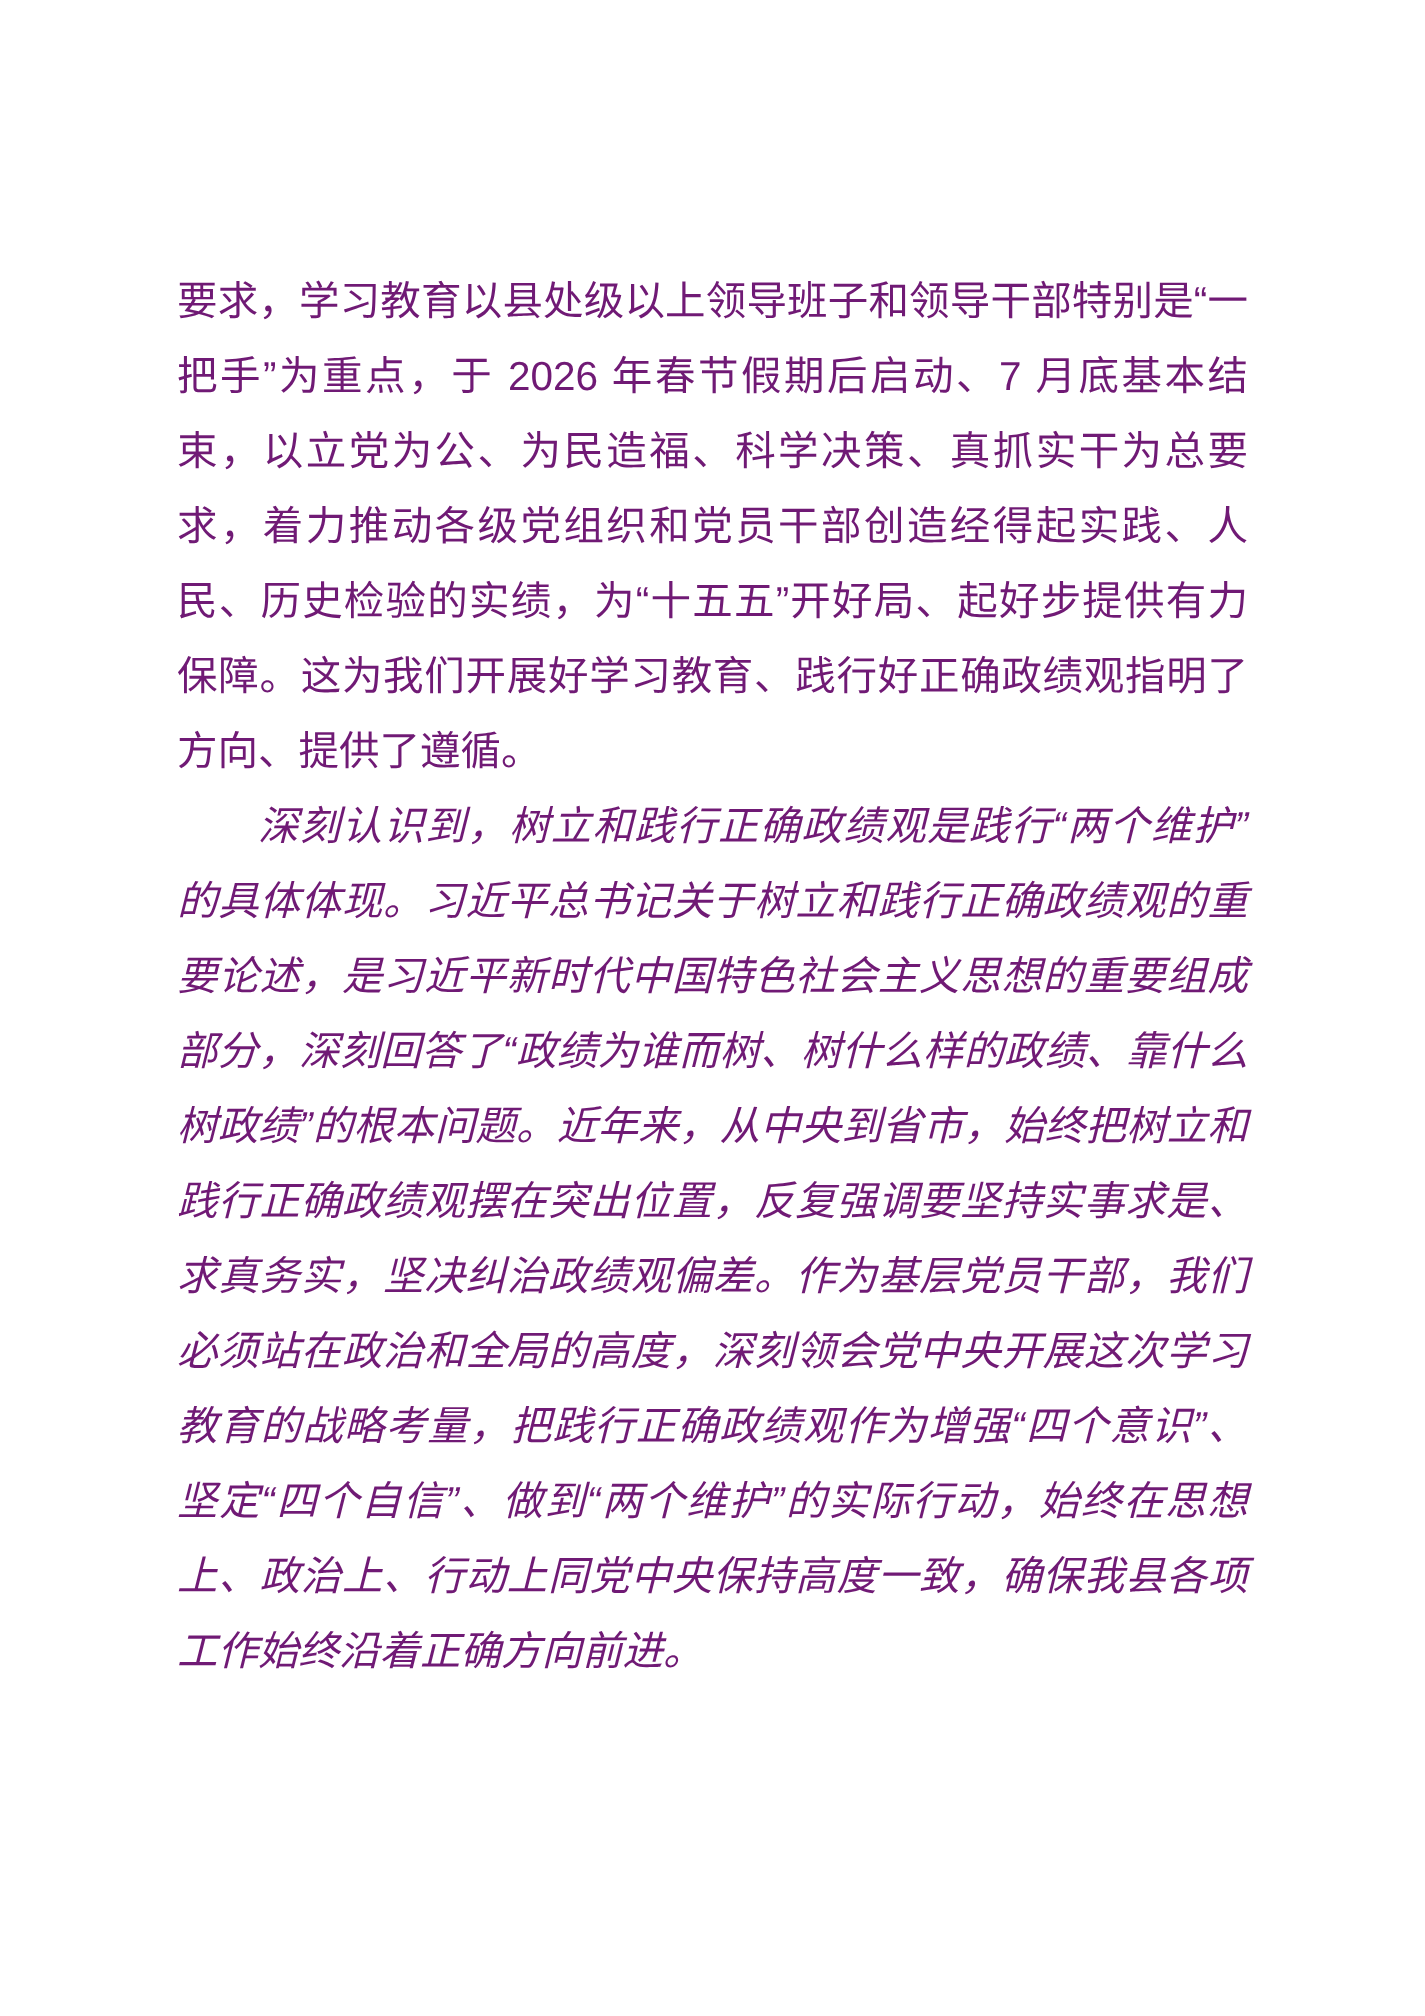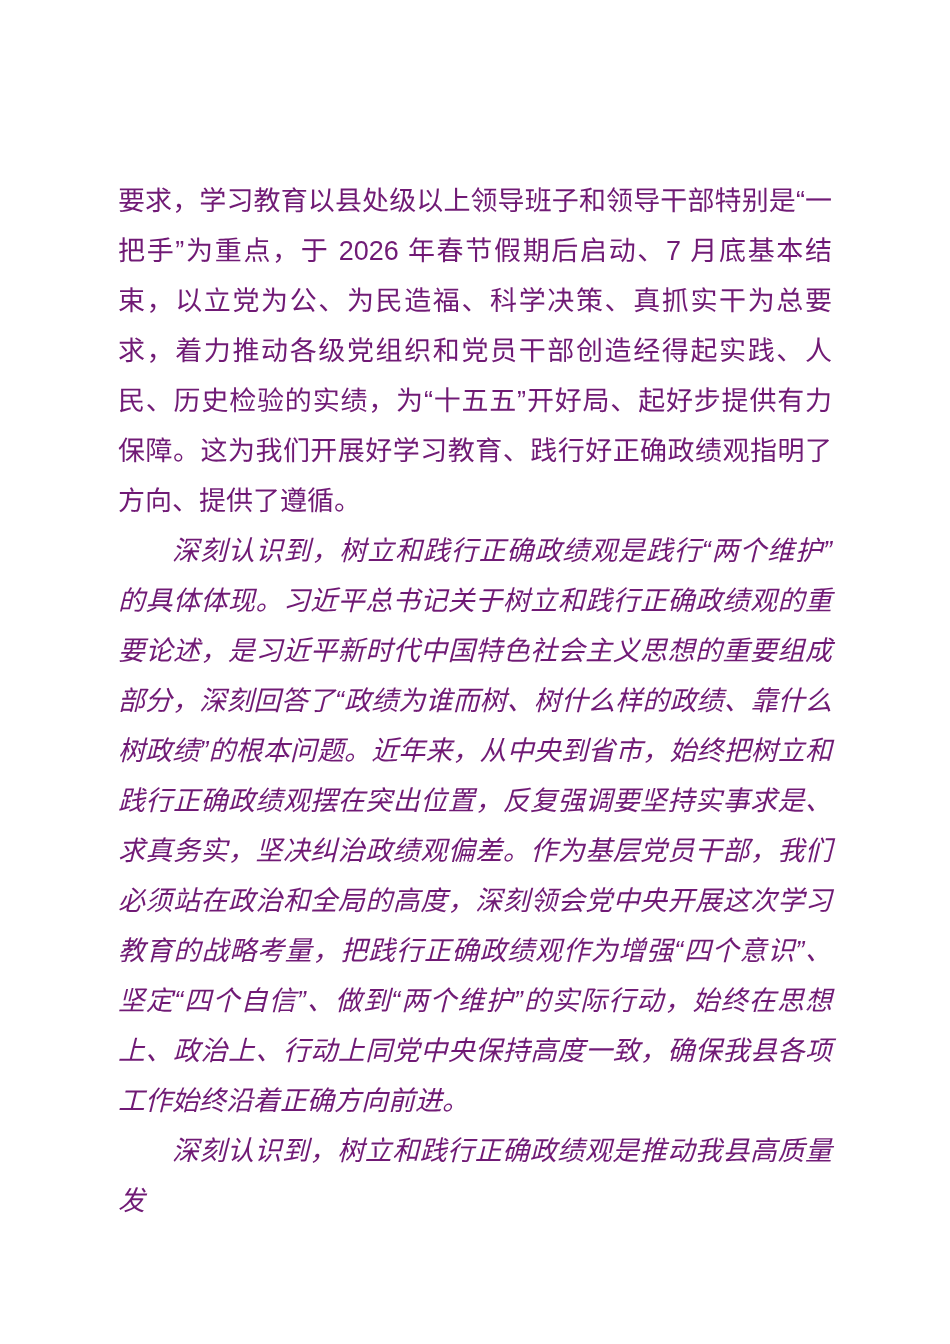--- a/index.html
+++ b/index.html
@@ -54,16 +54,15 @@
 </head>
 <body>
 
 <div class="page">
   <div class="text-body">
 
     <p class="para">要求，学习教育以县处级以上领导班子和领导干部特别是“一把手”为重点，于 2026 年春节假期后启动、7 月底基本结束，以立党为公、为民造福、科学决策、真抓实干为总要求，着力推动各级党组织和党员干部创造经得起实践、人民、历史检验的实绩，为“十五五”开好局、起好步提供有力保障。这为我们开展好学习教育、践行好正确政绩观指明了方向、提供了遵循。</p>
 
     <p class="para indent">深刻认识到，树立和践行正确政绩观是践行“两个维护”的具体体现。习近平总书记关于树立和践行正确政绩观的重要论述，是习近平新时代中国特色社会主义思想的重要组成部分，深刻回答了“政绩为谁而树、树什么样的政绩、靠什么树政绩”的根本问题。近年来，从中央到省市，始终把树立和践行正确政绩观摆在突出位置，反复强调要坚持实事求是、求真务实，坚决纠治政绩观偏差。作为基层党员干部，我们必须站在政治和全局的高度，深刻领会党中央开展这次学习教育的战略考量，把践行正确政绩观作为增强“四个意识”、坚定“四个自信”、做到“两个维护”的实际行动，始终在思想上、政治上、行动上同党中央保持高度一致，确保我县各项工作始终沿着正确方向前进。</p>
 
-    <p class="para indent truncated">深刻认识到，树立和践行正确政绩观是推动我县高质量发</p>
 
   </div>
 </div>
 
 </body></html>

